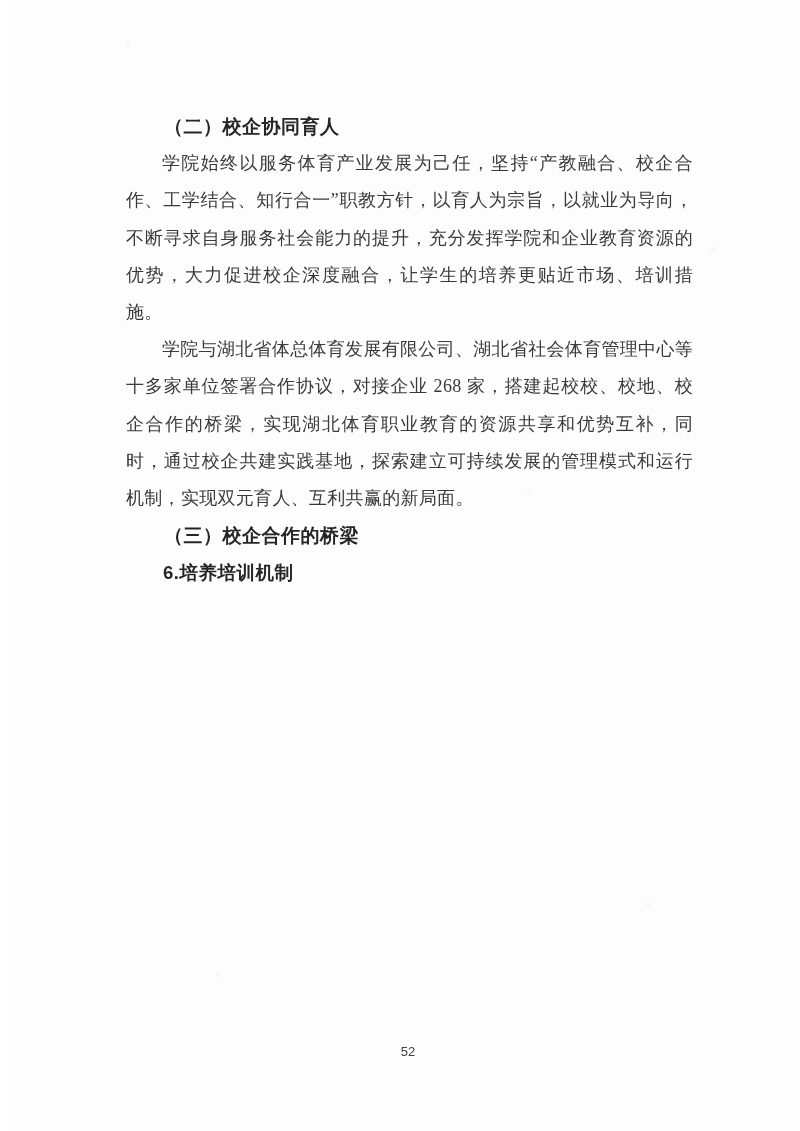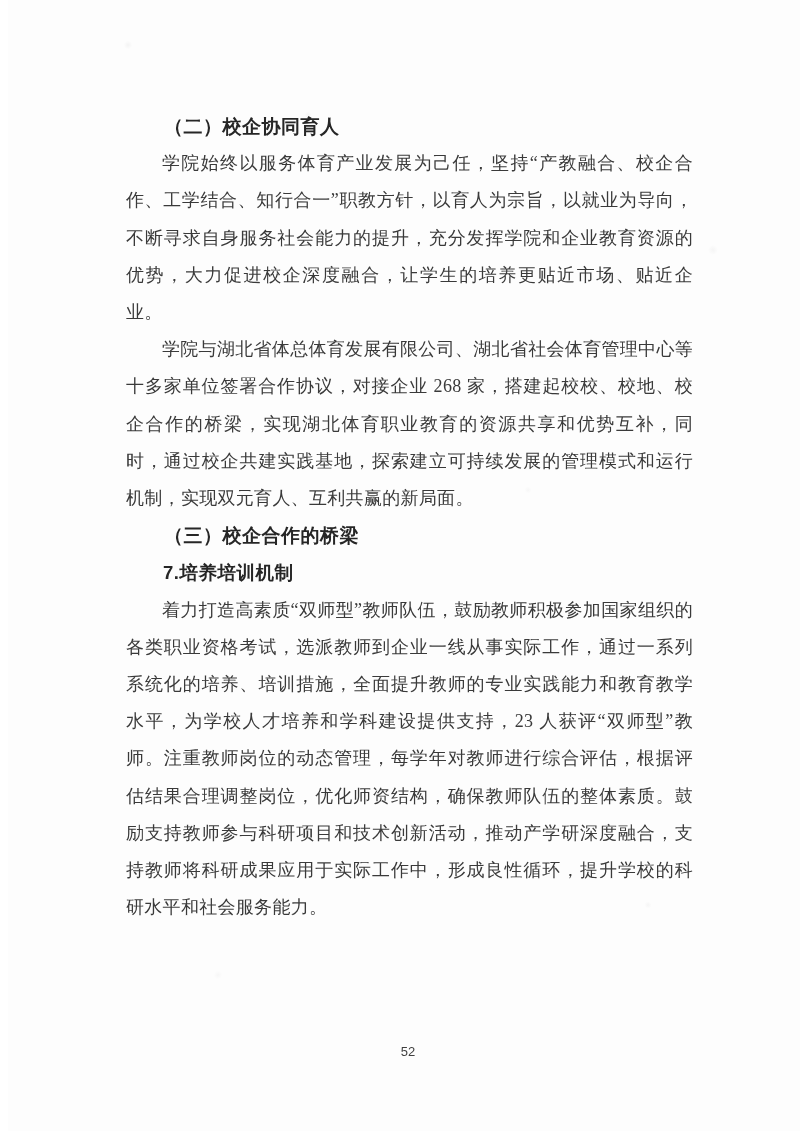--- a/index.html
+++ b/index.html
@@ -78,23 +78,22 @@
     font-size: 13px;
     color: #3f3f3f;
   }
 </style>
 </head>
 <body>
 
 <div class="page">
   <div class="content">
     <h3 class="heading-2">（二）校企协同育人</h3>
-    <p class="para">学院始终以服务体育产业发展为己任，坚持“产教融合、校企合作、工学结合、知行合一”职教方针，以育人为宗旨，以就业为导向，不断寻求自身服务社会能力的提升，充分发挥学院和企业教育资源的优势，大力促进校企深度融合，让学生的培养更贴近市场、贴近企业。</p>
+    <p class="para">学院始终以服务体育产业发展为己任，坚持“产教融合、校企合作、工学结合、知行合一”职教方针，以育人为宗旨，以就业为导向，不断寻求自身服务社会能力的提升，充分发挥学院和企业教育资源的优势，大力促进校企深度融合，让学生的培养更贴近市场、培训措施。</p>
     <p class="para">学院与湖北省体总体育发展有限公司、湖北省社会体育管理中心等十多家单位签署合作协议，对接企业 268 家，搭建起校校、校地、校企合作的桥梁，实现湖北体育职业教育的资源共享和优势互补，同时，通过校企共建实践基地，探索建立可持续发展的管理模式和运行机制，实现双元育人、互利共赢的新局面。</p>
     <h3 class="heading-2">（三）校企合作的桥梁</h3>
-    <h4 class="heading-3">7.培养培训机制</h4>
-    <p class="para">着力打造高素质“双师型”教师队伍，鼓励教师积极参加国家组织的各类职业资格考试，选派教师到企业一线从事实际工作，通过一系列系统化的培养、培训措施，全面提升教师的专业实践能力和教育教学水平，为学校人才培养和学科建设提供支持，23 人获评“双师型”教师。注重教师岗位的动态管理，每学年对教师进行综合评估，根据评估结果合理调整岗位，优化师资结构，确保教师队伍的整体素质。鼓励支持教师参与科研项目和技术创新活动，推动产学研深度融合，支持教师将科研成果应用于实际工作中，形成良性循环，提升学校的科研水平和社会服务能力。</p>
+    <h4 class="heading-3">6.培养培训机制</h4>
   </div>
 
   <div class="page-footer">
     <span class="page-number">52</span>
   </div>
 </div>
 
 </body></html>

